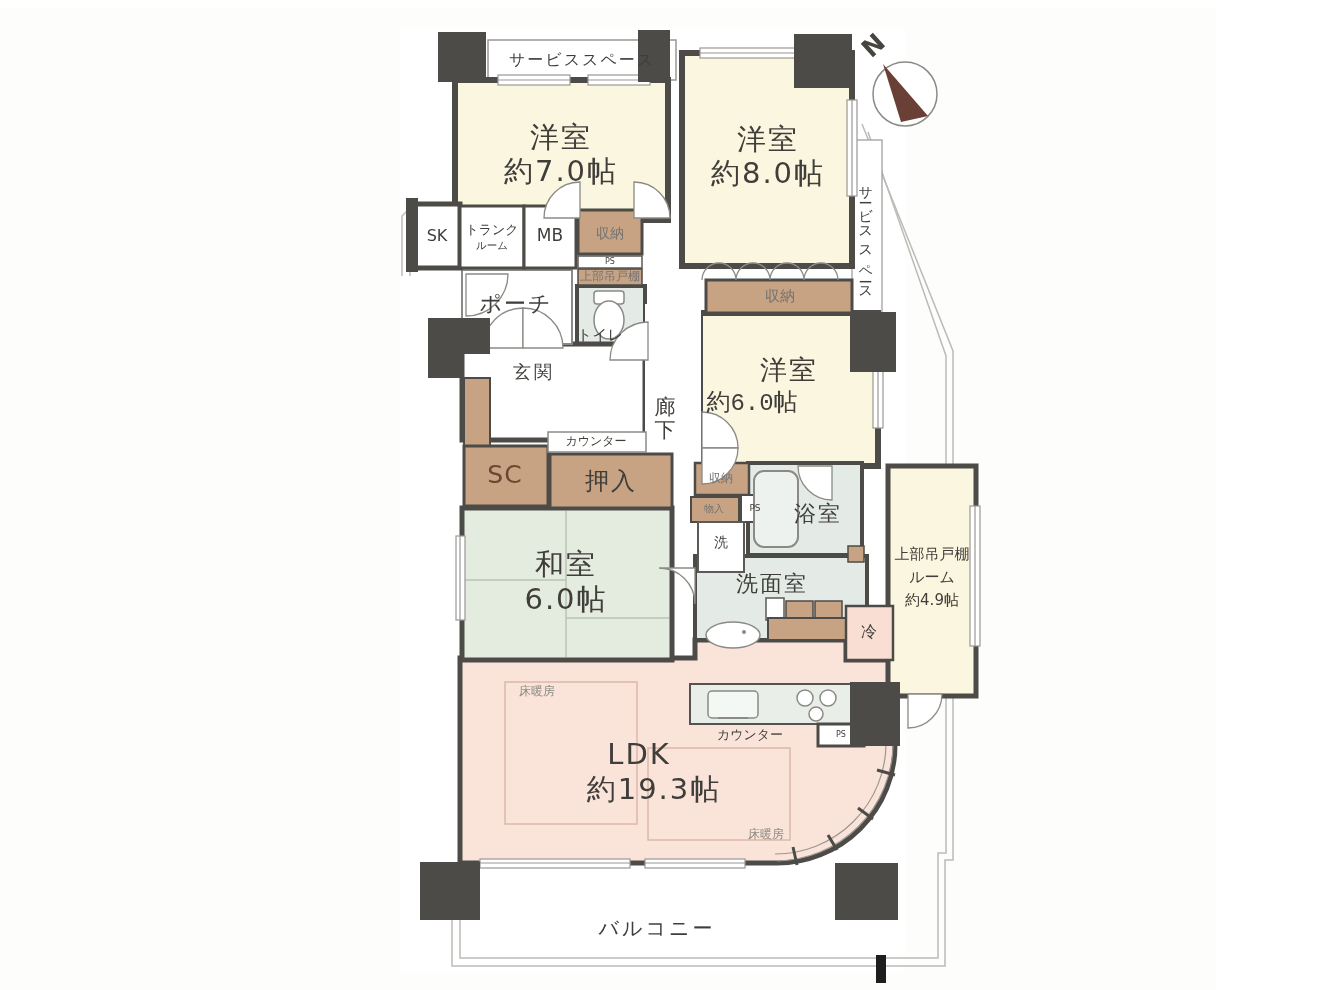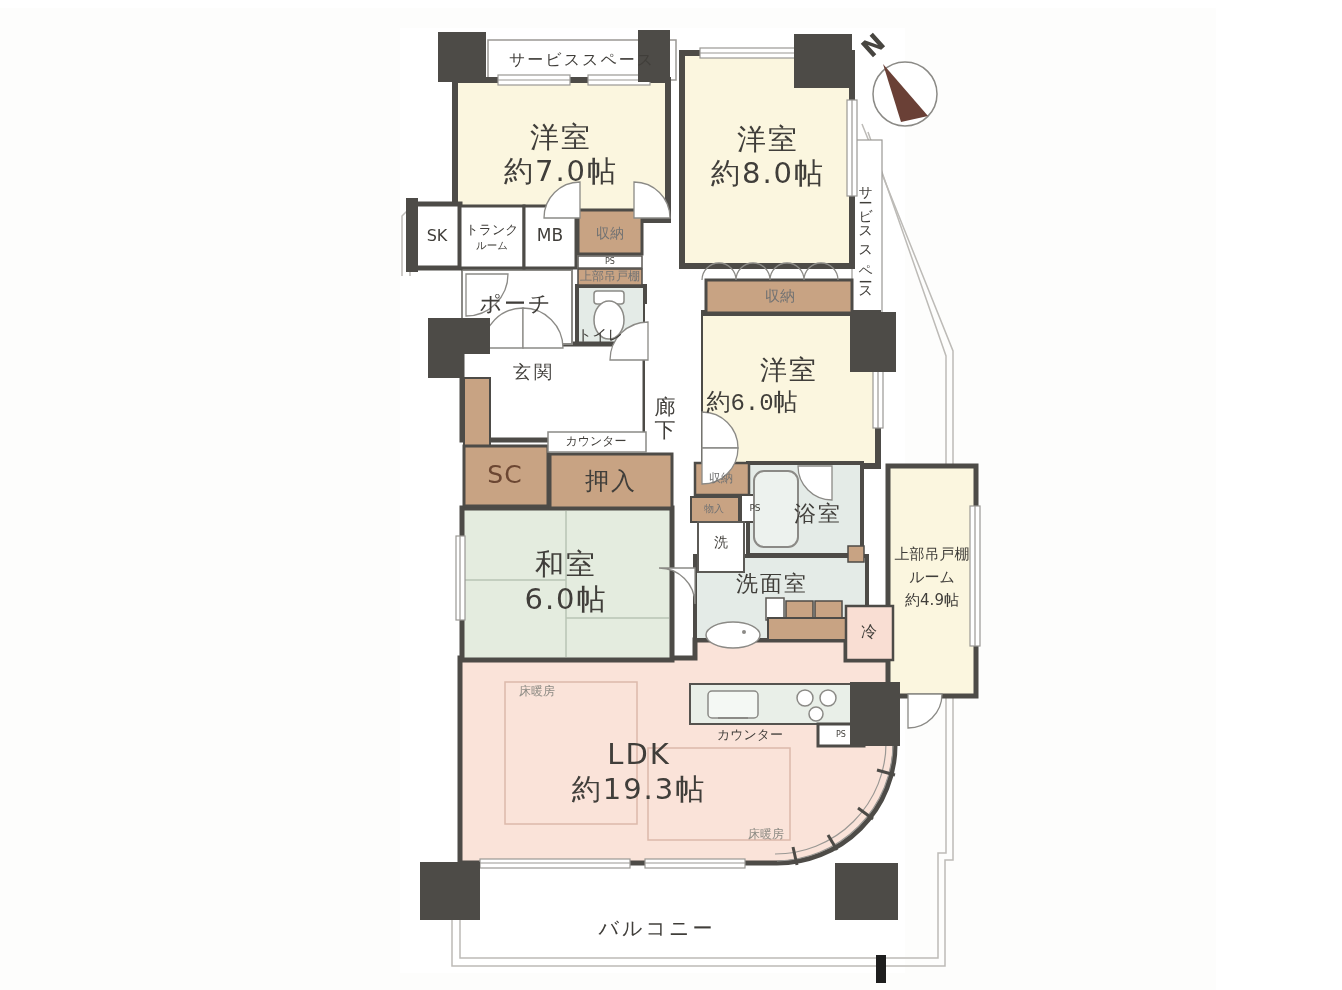--- a/index.html
+++ b/index.html
@@ -198,20 +198,20 @@
 <div class="lbl browntxt" style="left:714px;top:501px;font-size:10px;">物入</div>
 <div class="lbl tiny" style="left:755px;top:500px;font-size:9px;">PS</div>
 <div class="lbl" style="left:721px;top:534px;font-size:14px;">洗</div>
 <div class="lbl room-mid" style="left:818px;top:506px;">浴室</div>
 <div class="lbl room-mid" style="left:772px;top:576px;">洗面室</div>
 <div class="lbl" style="left:932px;top:547px;font-size:15px;">上部吊戸棚</div>
 <div class="lbl" style="left:932px;top:570px;font-size:15px;">ルーム</div>
 <div class="lbl" style="left:932px;top:593px;font-size:15px;">約4.9帖</div>
 <div class="lbl" style="left:869px;top:624px;font-size:16px;">冷</div>
 <div class="lbl room-big" style="left:639px;top:747px;">LDK</div>
-<div class="lbl room-big" style="left:639px;top:782px;">約19.3帖</div>
+<div class="lbl room-big" style="left:654px;top:782px;">約19.3帖</div>
 <div class="lbl gray" style="left:537px;top:684px;font-size:12px;">床暖房</div>
 <div class="lbl gray" style="left:766px;top:827px;font-size:12px;">床暖房</div>
 <div class="lbl" style="left:750px;top:727px;font-size:13px;">カウンター</div>
 <div class="lbl tiny" style="left:841px;top:727px;font-size:8px;">PS</div>
 <div class="lbl" style="left:657px;top:920px;font-size:20px;letter-spacing:3px;">バルコニー</div>
 
 </div>
 
 </body></html>

